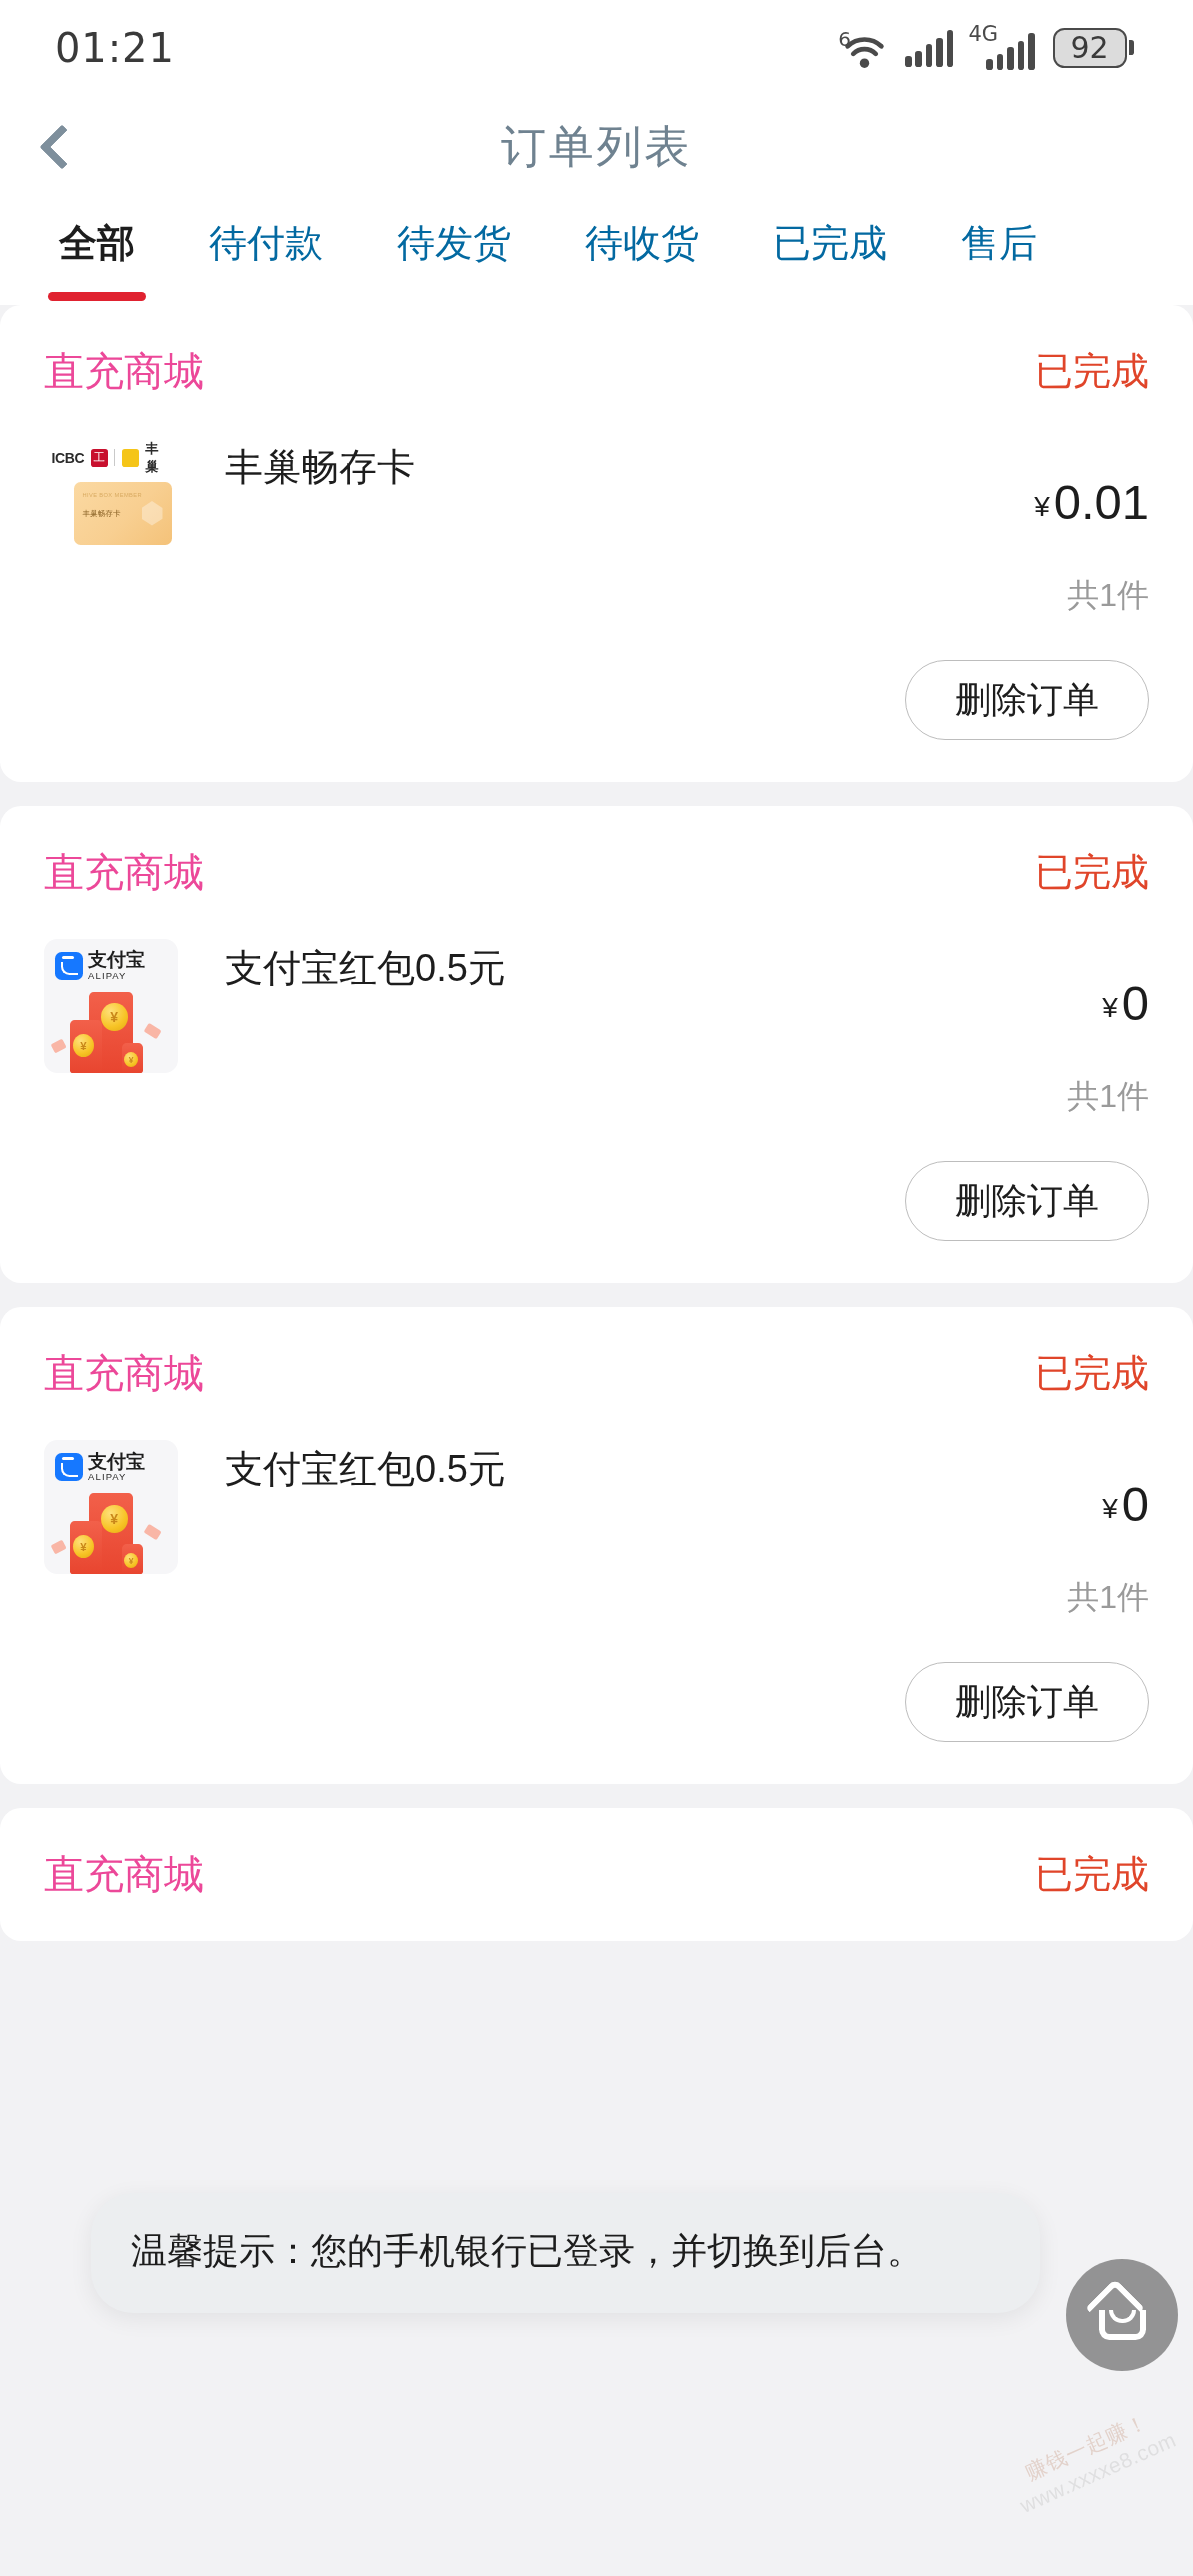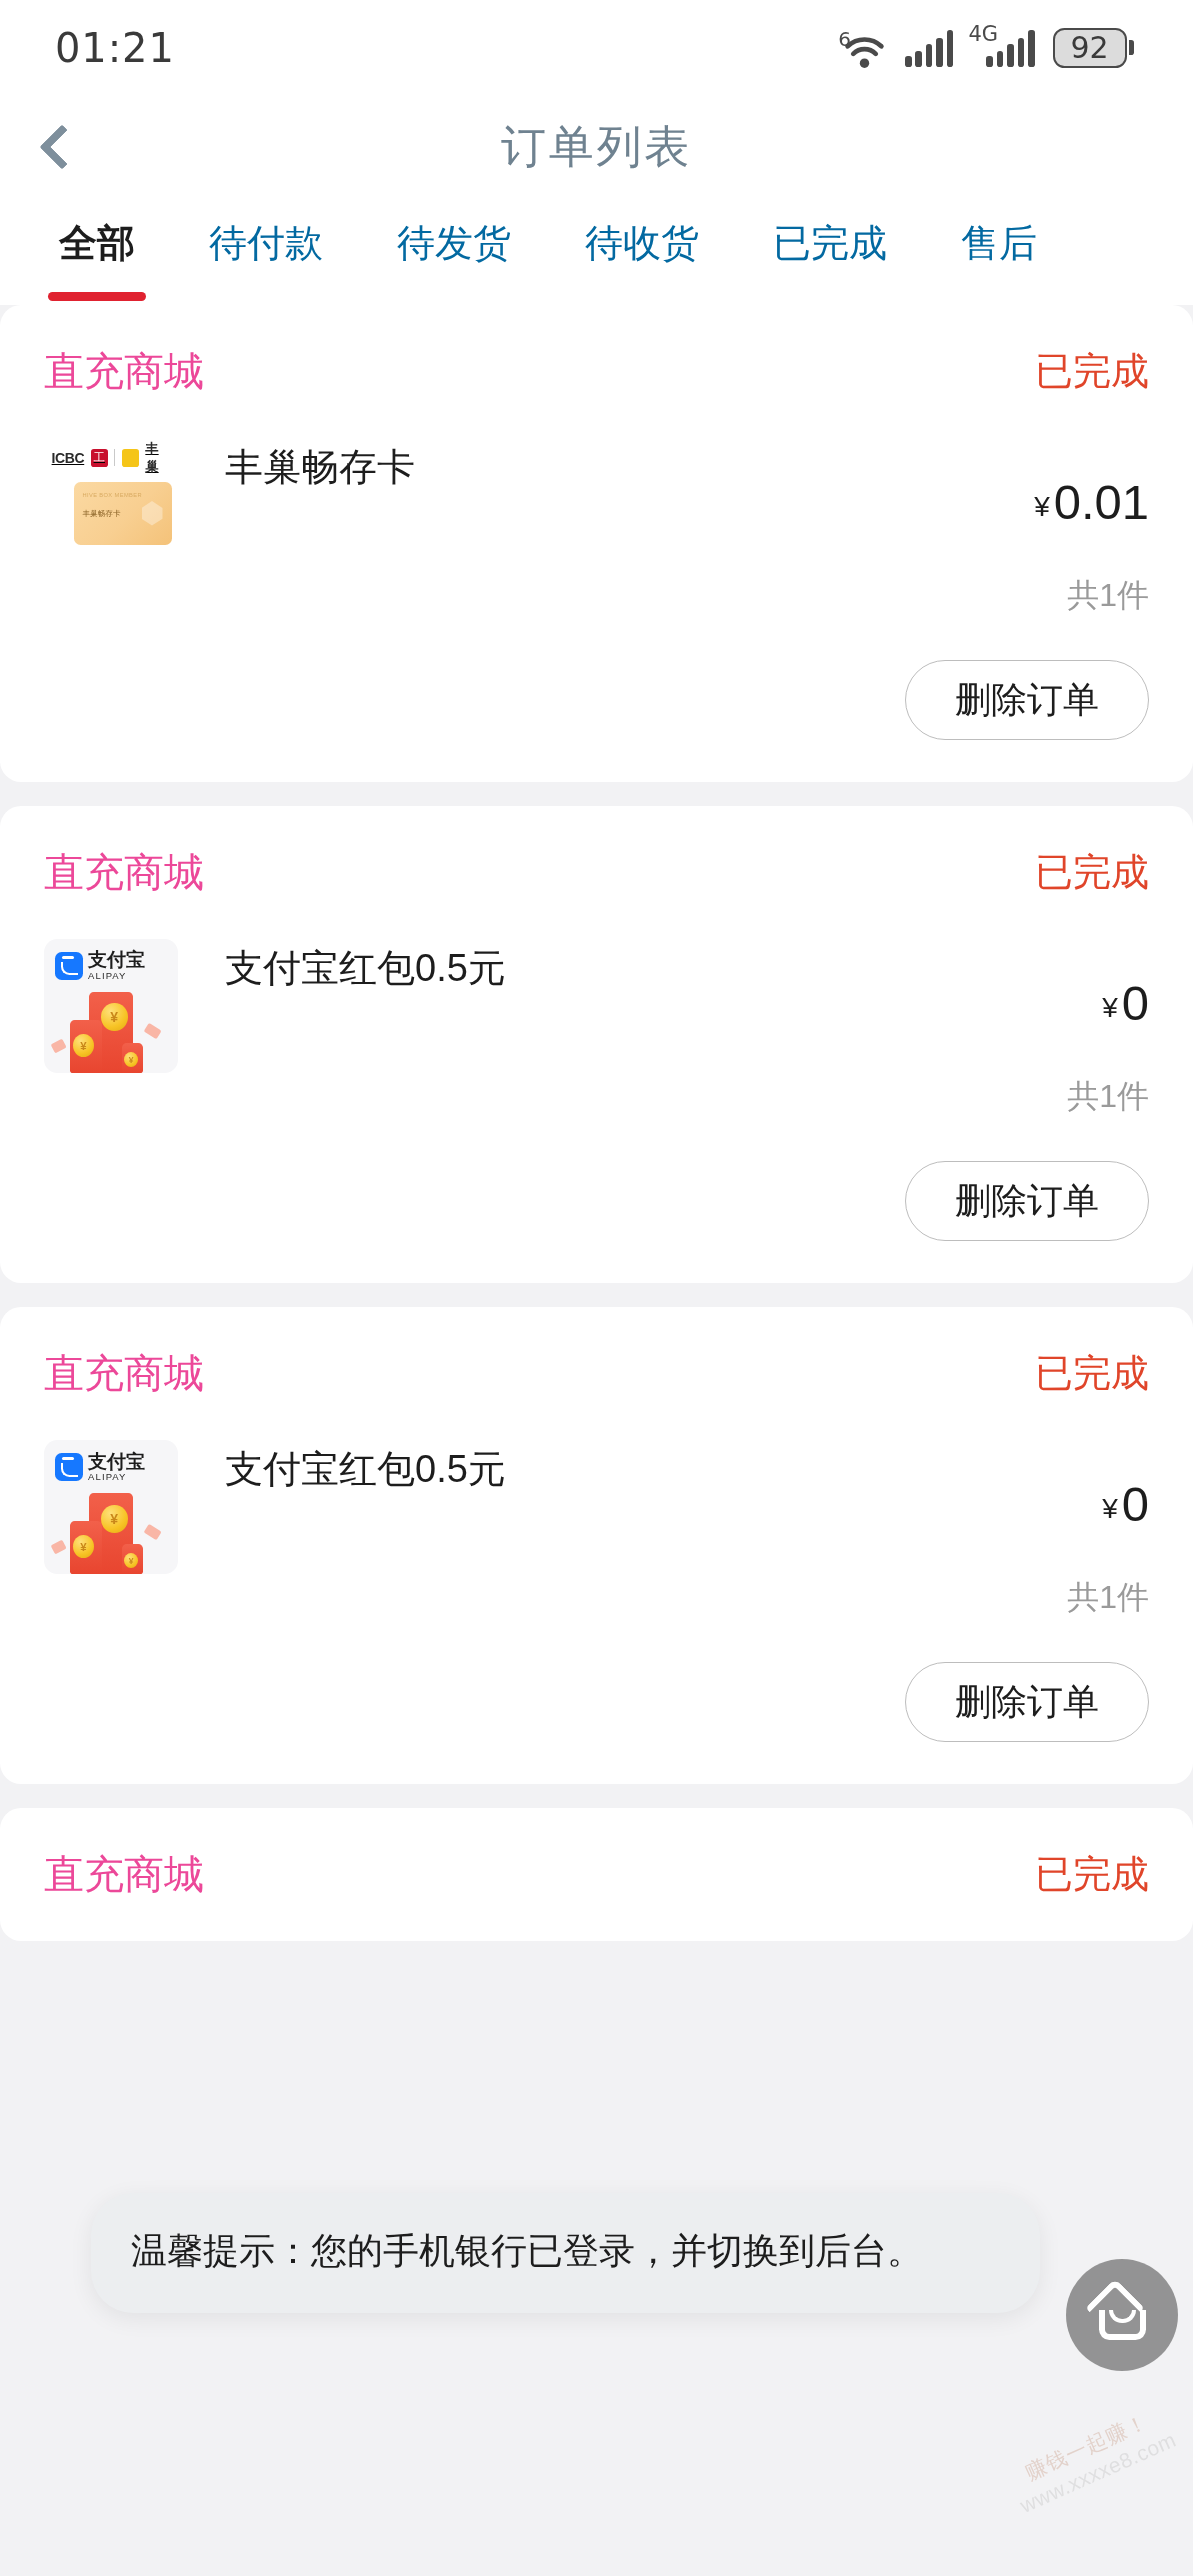--- a/index.html
+++ b/index.html
@@ -47,21 +47,21 @@
     position: absolute; left: -3.8px; top: 3.8px;
     font-family: "DejaVu Sans", sans-serif;
   }
   .bars { display: flex; align-items: flex-end; gap: 3.8px; height: 38px; }
   .bars i { display: block; width: 6.6px; background: #4a4a4a; border-radius: 2.8px; }
   .bars i:nth-child(1) { height: 10.4px; }
   .bars i:nth-child(2) { height: 16px; }
   .bars i:nth-child(3) { height: 23px; }
   .bars i:nth-child(4) { height: 29px; }
   .bars i:nth-child(5) { height: 37px; }
-  .sig-group { position: relative; display: flex; align-items: center; height: 44px; padding-left: 1.9px; }
+  .sig-group { position: relative; display: flex; align-items: flex-end; height: 44px; padding-left: 1.9px; }
   .sig-label {
     position: absolute; left: -2.8px; top: -1.9px;
     font-size: 21px; color: #4a4a4a; line-height: 1;
     font-family: "DejaVu Sans", sans-serif; font-weight: 500;
   }
   .sig-group .bars { margin-left: 13.3px; }
   .battery {
     display: flex; align-items: center;
   }
   .battery-body {
@@ -183,21 +183,20 @@
     position: relative;
     overflow: hidden;
   }
 
   
   .thumb.icbc { background: #ffffff; }
   .icbc-logos {
     position: absolute; top: 7.6px; left: 7.6px; right: 7.6px;
     display: flex; align-items: center; gap: 6.6px;
     height: 24.6px;
-    text-decoration: underline;
   }
   .icbc-word {
     font-size: 14px; font-weight: bold; color: #2b2b2b;
     font-family: "Liberation Sans", sans-serif; letter-spacing: -0.4px;
   }
   .icbc-mark {
     width: 18px; height: 18px; background: #c8102e; border-radius: 2.8px;
     display: flex; align-items: center; justify-content: center;
     color: #fff; font-size: 11.4px;
   }

